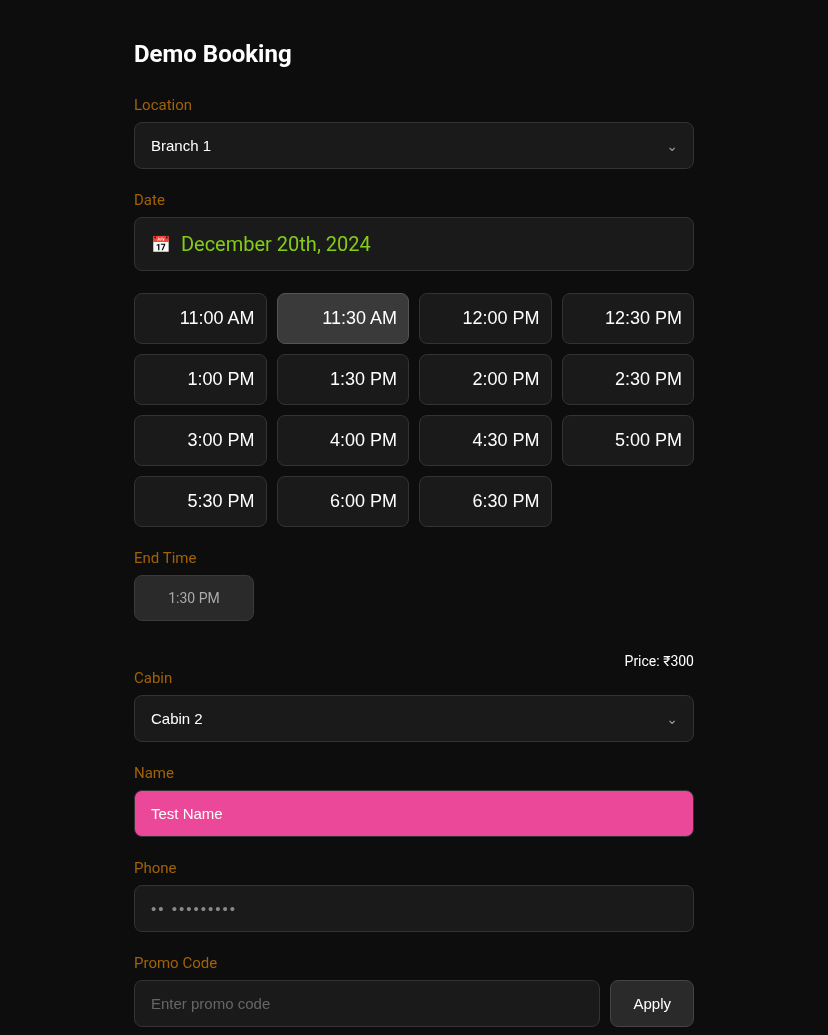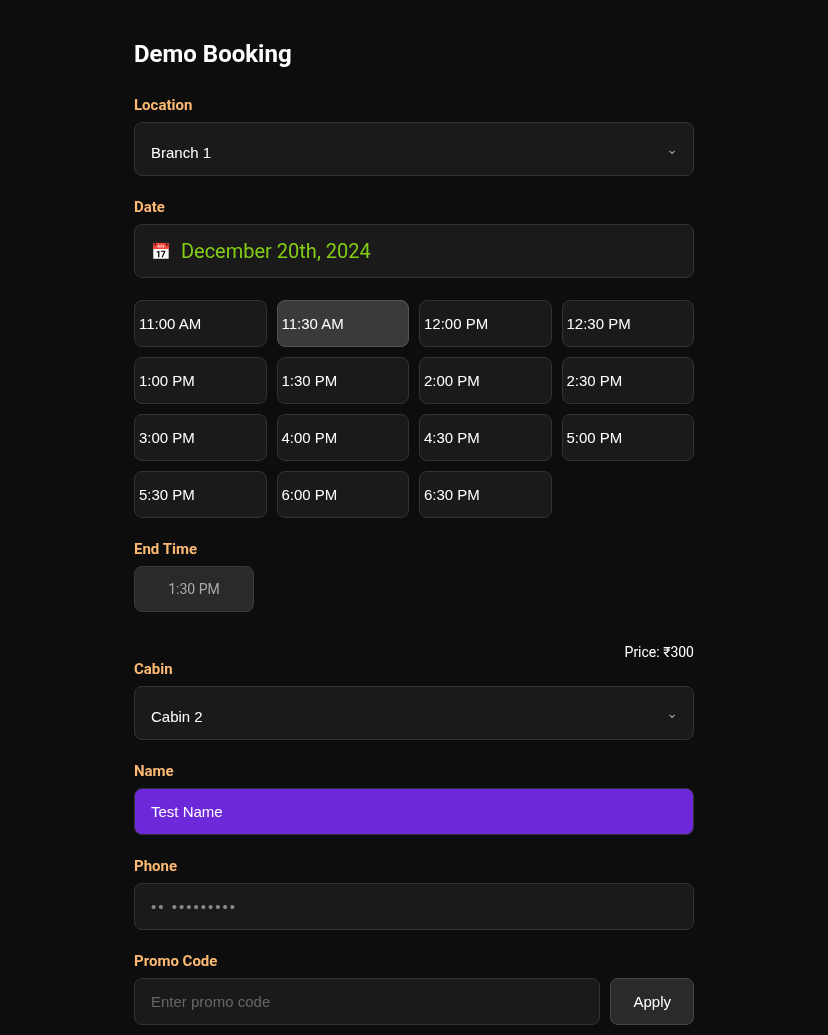--- a/index.html
+++ b/index.html
@@ -23,36 +23,36 @@
       font-size: 24px;
       font-weight: 700;
       color: #ffffff;
       margin-bottom: 28px;
     }
     .field-group {
       margin-bottom: 22px;
     }
     .field-label {
       font-size: 15px;
-      color: #fdba74;
+      color: #a16207;
       margin-bottom: 8px;
-      font-weight: 700;
+      font-weight: 400;
     }
     .select-wrapper {
       position: relative;
       width: 100%;
     }
     .select-input {
       width: 100%;
       background-color: #1a1a1a;
       border: 1px solid #333333;
       border-radius: 8px;
       color: #ffffff;
       font-size: 15px;
-      padding: 21px 44px 14px 16px;
+      padding: 14px 44px 14px 16px;
       appearance: none;
       cursor: pointer;
     }
     .select-chevron {
       position: absolute;
       right: 16px;
       top: 50%;
       transform: translateY(-50%);
       pointer-events: none;
       color: #999;
@@ -80,24 +80,24 @@
       display: grid;
       grid-template-columns: repeat(4, 1fr);
       gap: 10px;
       margin-top: 0;
     }
     .time-btn {
       background-color: #1a1a1a;
       border: 1px solid #333333;
       border-radius: 8px;
       color: #ffffff;
-      font-size: 15px;
-      padding: 14px 4px;
+      font-size: 18px;
+      padding: 14px 11px;
       cursor: pointer;
-      text-align: left;
+      text-align: right;
       transition: background 0.15s;
     }
     .time-btn.selected {
       background-color: #3a3a3a;
       border-color: #555555;
     }
     .end-time-display {
       background-color: #2a2a2a;
       border: 1px solid #3a3a3a;
       border-radius: 8px;
@@ -109,21 +109,21 @@
     }
     .price-row {
       text-align: right;
       font-size: 14px;
       color: #ffffff;
       margin-top: 10px;
       margin-bottom: 0;
     }
     .text-input {
       width: 100%;
-      background-color: #6d28d9;
+      background-color: #ec4899;
       border: 1px solid #333333;
       border-radius: 8px;
       color: #ffffff;
       font-size: 15px;
       padding: 14px 16px;
     }
     .text-input::placeholder { color: #666; }
     .phone-input {
       width: 100%;
       background-color: #1a1a1a;

